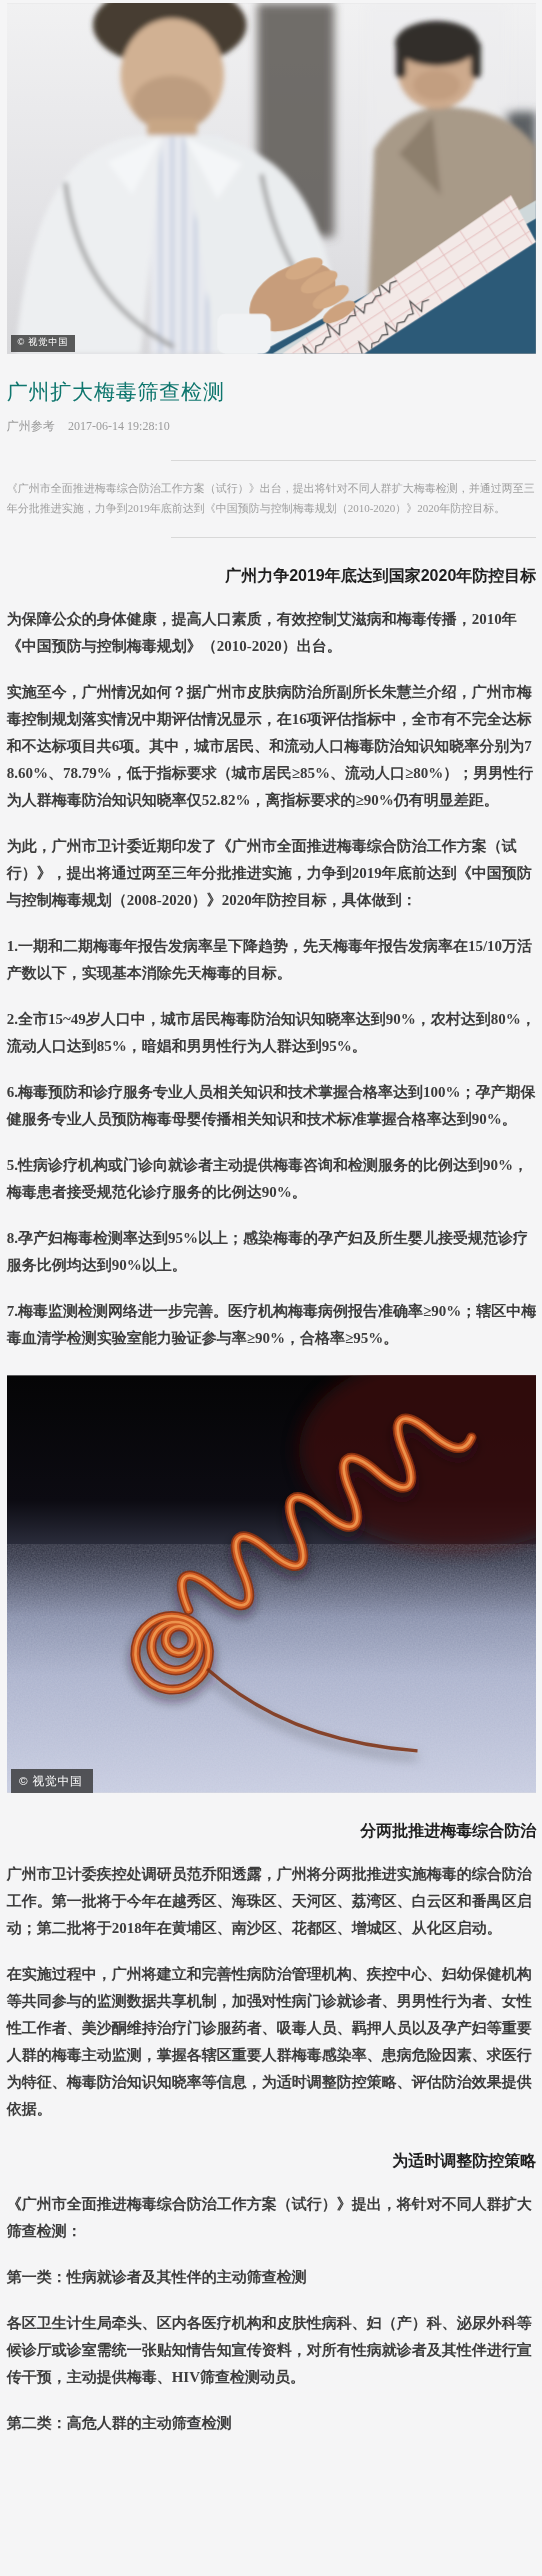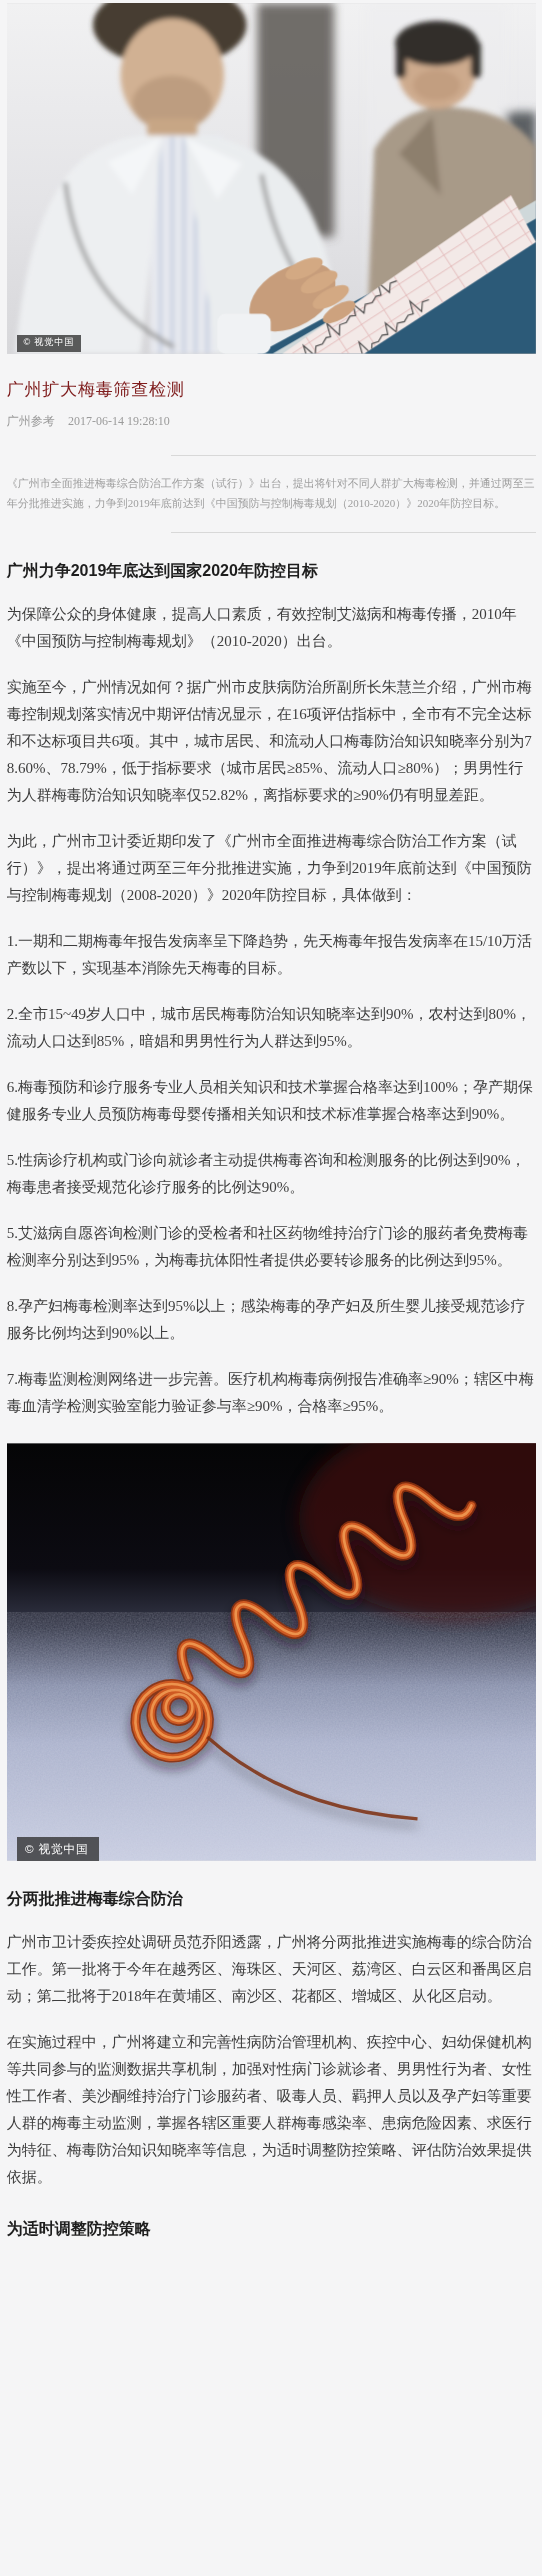--- a/index.html
+++ b/index.html
@@ -17,56 +17,57 @@
   figure { margin: 0; position: relative; }
   .hero-art, .fig-art {
     width: 529px;
     overflow: hidden;
     background:#dadadd;
   }
   .hero-art { height: 351px; }
   .fig-art  { height: 418px; }
   .hero-art svg, .fig-art svg { display:block; }
   .credit-badge {
-    position:absolute; left:10px; bottom:2.5px;
+    position:absolute; left:4px; bottom:2.5px;
     background: rgba(47,47,47,0.78);
     color:#fff;
     font-family:"Liberation Sans", sans-serif;
     font-size:9.2px; line-height:1;
     padding:3.3px 6.7px 4.2px 6.7px;
     letter-spacing:0.8px;
   }
   .credit-badge.large { font-size:11.7px; padding:5.8px 10px 6.7px 8.4px; bottom:0; }
   h1.title {
     margin:13.4px 0 0 0;
-    font-size:17px;
+    font-size:21px;
     font-weight:400;
-    color:#7f1d1d;
+    color:#0f766e;
     letter-spacing:0.8px;
   }
   .meta { margin-top:12.5px; font-size:12px; color:#9b9b9b; }
   .meta .source { margin-right:13.4px; }
   .partial-rule {
     border:0; border-top:0.8px solid #d8d8d8;
     width:69%; margin:25px 0 0 auto; height:0;
   }
   p.abstract {
     margin:16.7px 0 18.4px 0;
     font-size:11px; line-height:1.85;
     color:#9e9e9e;
   }
   .sec-heading {
     margin:28px 0 3.3px 0;
     font-family:"Liberation Sans","DejaVu Sans",sans-serif;
-    font-size:16px; font-weight:700; color:#1e1e1e;
+    font-size:16px; font-weight:700; color:#1e1e1e;text-align:right;
   }
   .para, .paragraphs p {
     margin:19px 0;
     font-size:15px; line-height:1.8; color:#3d3d3d;
     word-break:break-all;
+    font-weight:bold;
   }
   .article-figure { margin:23.4px 0; }
 </style>
 </head>
 <body>
 
 <div class="content">
 
   <figure class="article-figure" style="margin-top:0;">
     <div class="hero-art">
@@ -188,21 +189,20 @@
 
   <h2 class="sec-heading">广州力争2019年底达到国家2020年防控目标</h2>
   <div class="paragraphs">
       <p>为保障公众的身体健康，提高人口素质，有效控制艾滋病和梅毒传播，2010年《中国预防与控制梅毒规划》（2010-2020）出台。</p>
       <p>实施至今，广州情况如何？据广州市皮肤病防治所副所长朱慧兰介绍，广州市梅毒控制规划落实情况中期评估情况显示，在16项评估指标中，全市有不完全达标和不达标项目共6项。其中，城市居民、和流动人口梅毒防治知识知晓率分别为78.60%、78.79%，低于指标要求（城市居民≥85%、流动人口≥80%）；男男性行为人群梅毒防治知识知晓率仅52.82%，离指标要求的≥90%仍有明显差距。</p>
       <p>为此，广州市卫计委近期印发了《广州市全面推进梅毒综合防治工作方案（试行）》，提出将通过两至三年分批推进实施，力争到2019年底前达到《中国预防与控制梅毒规划（2008-2020）》2020年防控目标，具体做到：</p>
       <p>1.一期和二期梅毒年报告发病率呈下降趋势，先天梅毒年报告发病率在15/10万活产数以下，实现基本消除先天梅毒的目标。</p>
       <p>2.全市15~49岁人口中，城市居民梅毒防治知识知晓率达到90%，农村达到80%，流动人口达到85%，暗娼和男男性行为人群达到95%。</p>
       <p>6.梅毒预防和诊疗服务专业人员相关知识和技术掌握合格率达到100%；孕产期保健服务专业人员预防梅毒母婴传播相关知识和技术标准掌握合格率达到90%。</p>
       <p>5.性病诊疗机构或门诊向就诊者主动提供梅毒咨询和检测服务的比例达到90%，梅毒患者接受规范化诊疗服务的比例达90%。</p>
-      <p>5.艾滋病自愿咨询检测门诊的受检者和社区药物维持治疗门诊的服药者免费梅毒检测率分别达到95%，为梅毒抗体阳性者提供必要转诊服务的比例达到95%。</p>
       <p>8.孕产妇梅毒检测率达到95%以上；感染梅毒的孕产妇及所生婴儿接受规范诊疗服务比例均达到90%以上。</p>
       <p>7.梅毒监测检测网络进一步完善。医疗机构梅毒病例报告准确率≥90%；辖区中梅毒血清学检测实验室能力验证参与率≥90%，合格率≥95%。</p>
     </div>
 
   <figure class="article-figure">
     <div class="fig-art">
       <svg width="529" height="418" viewBox="0 0 634 500">
         <defs>
           <linearGradient id="figBg" x1="0" y1="0" x2="0" y2="1">
             <stop offset="0" stop-color="#050506"></stop>
@@ -248,15 +248,21 @@
     </span>
   </figure>
 
   <h2 class="sec-heading">分两批推进梅毒综合防治</h2>
   <div class="paragraphs">
       <p>广州市卫计委疾控处调研员范乔阳透露，广州将分两批推进实施梅毒的综合防治工作。第一批将于今年在越秀区、海珠区、天河区、荔湾区、白云区和番禺区启动；第二批将于2018年在黄埔区、南沙区、花都区、增城区、从化区启动。</p>
       <p>在实施过程中，广州将建立和完善性病防治管理机构、疾控中心、妇幼保健机构等共同参与的监测数据共享机制，加强对性病门诊就诊者、男男性行为者、女性性工作者、美沙酮维持治疗门诊服药者、吸毒人员、羁押人员以及孕产妇等重要人群的梅毒主动监测，掌握各辖区重要人群梅毒感染率、患病危险因素、求医行为特征、梅毒防治知识知晓率等信息，为适时调整防控策略、评估防治效果提供依据。</p>
     </div>
 
   <h2 class="sec-heading">为适时调整防控策略</h2>
+  <div class="paragraphs">
+      <p>《广州市全面推进梅毒综合防治工作方案（试行）》提出，将针对不同人群扩大筛查检测：</p>
+      <p>第一类：性病就诊者及其性伴的主动筛查检测</p>
+      <p>各区卫生计生局牵头、区内各医疗机构和皮肤性病科、妇（产）科、泌尿外科等候诊厅或诊室需统一张贴知情告知宣传资料，对所有性病就诊者及其性伴进行宣传干预，主动提供梅毒、HIV筛查检测动员。</p>
+      <p>第二类：高危人群的主动筛查检测</p>
+    </div>
 
 </div>
 
 
 </body></html>

